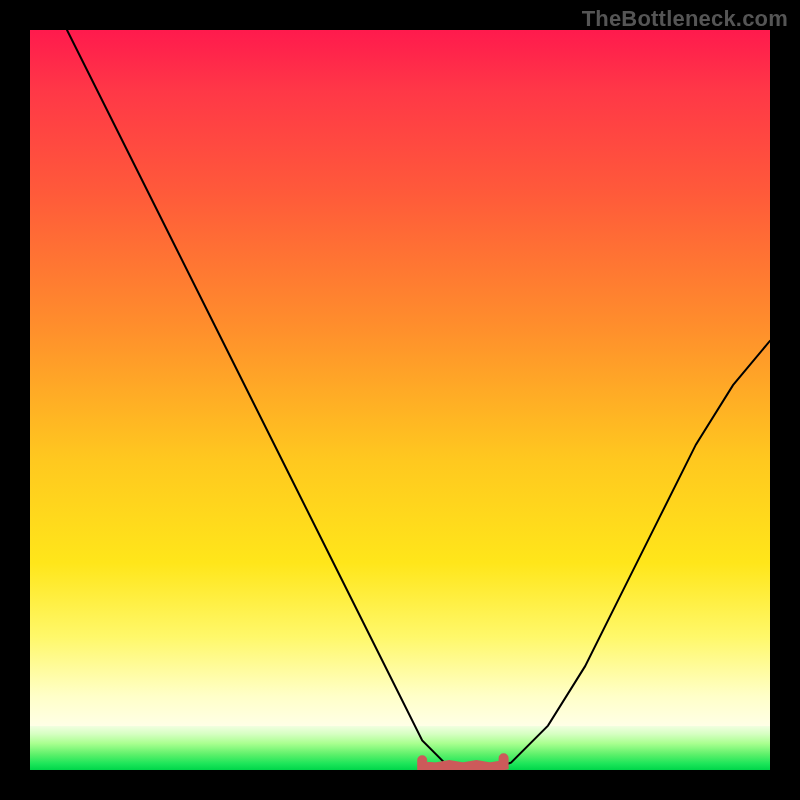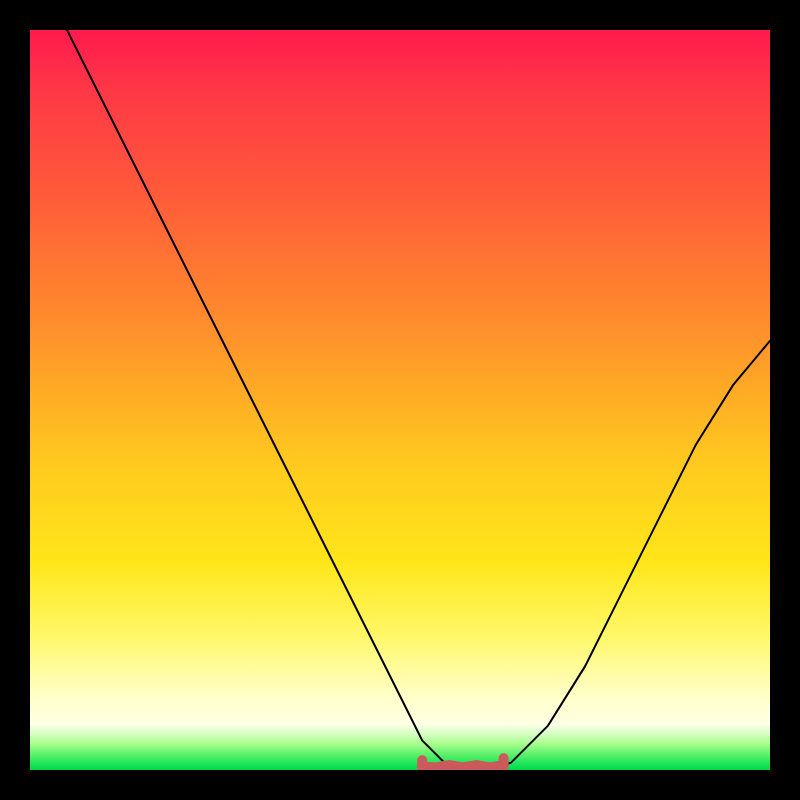--- a/index.html
+++ b/index.html
@@ -77,20 +77,21 @@
     position: absolute;
     inset: 0;
     z-index: 3;
   }
 </style>
 </head>
 <body>
 
 <div class="stage">
 
+  <div class="watermark">TheBottleneck.com</div>
 
   <div class="plot">
     <div class="gradient"></div>
     <div class="green-band"></div>
     <svg class="curve" viewBox="0 0 740 740" preserveAspectRatio="none">
       <path fill="none" stroke="#000" stroke-width="2" stroke-linecap="round" d="M37.0 0.0 L74.0 74.0 L111.0 148.0 L148.0 222.0 L185.0 296.0 L222.0 370.0 L259.0 444.0 L296.0 518.0 L333.0 592.0 L370.0 666.0 L392.2 710.4 L414.4 732.6 L436.6 740.0 L458.8 740.0 L481.0 732.6 L518.0 695.6 L555.0 636.4 L592.0 562.4 L629.0 488.4 L666.0 414.4 L703.0 355.2 L740.0 310.8"></path>
       <path fill="none" stroke="#cc5a5a" stroke-width="10" stroke-linecap="round" d="M392.2 730.3 L392.2 736.3 L405.8 737.5 L419.3 735.1 L432.9 737.5 L446.5 735.1 L460.0 737.5 L473.6 735.1 L473.6 728.3"></path>
     </svg>
   </div>
 

